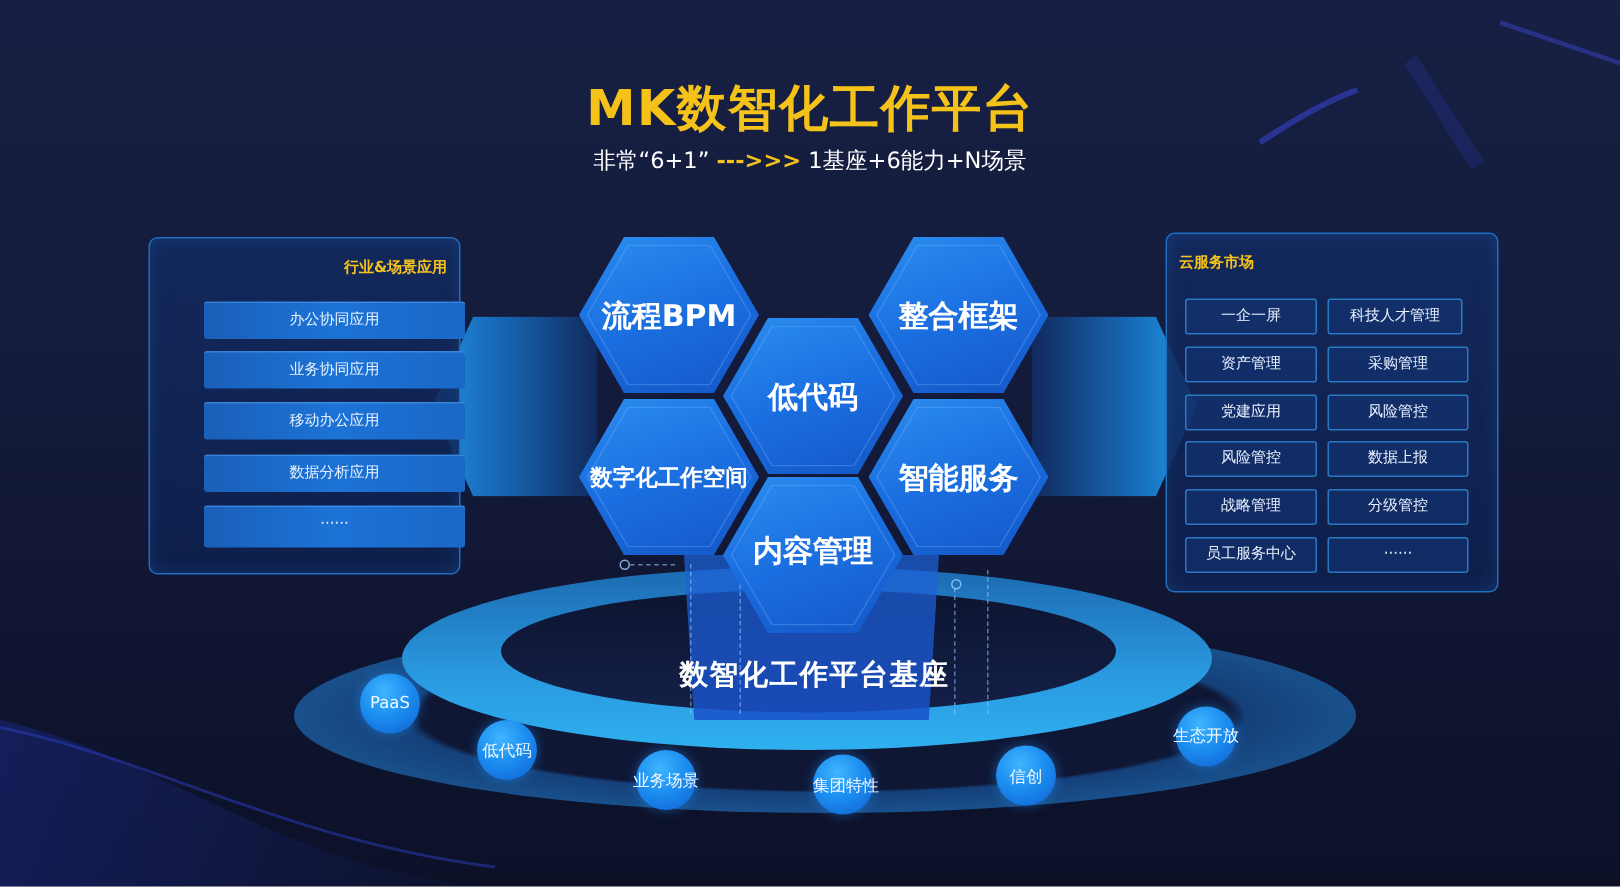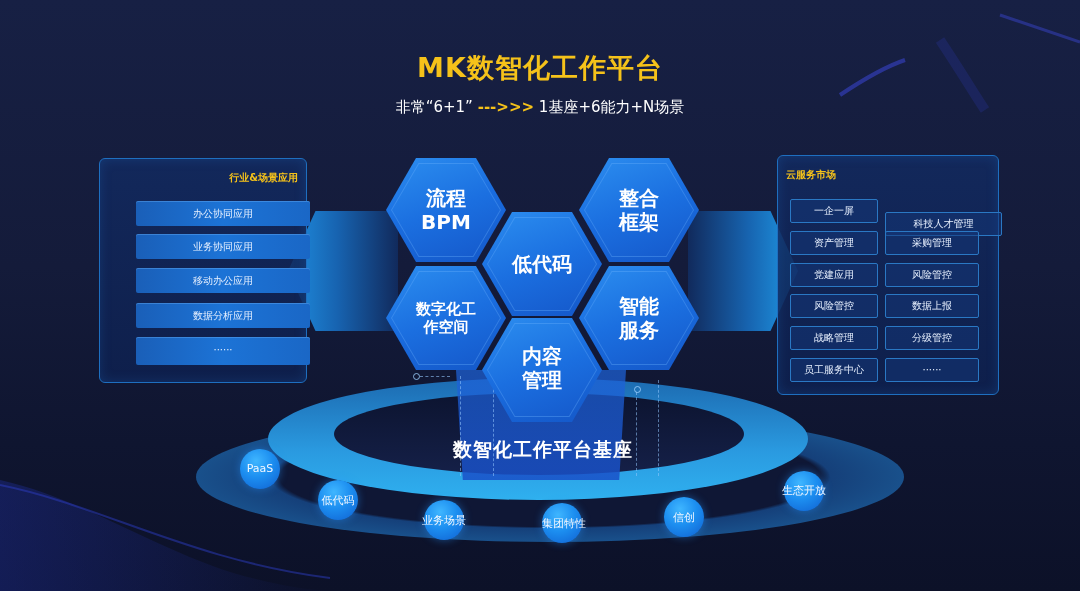--- a/index.html
+++ b/index.html
@@ -9,21 +9,21 @@
     background: linear-gradient(180deg, #172044 0%, #141b3a 45%, #0f1530 75%, #0c1128 100%);
     font-family: "DejaVu Sans", "Liberation Sans", sans-serif;
     color: #fff;
   }
   .abs { position: absolute; }
   .wave { position: absolute; pointer-events: none; }
 
   
   .title {
     position: absolute; left: 0; width: 1080px; top: 50px; text-align: center;
-    color: #f5c21a; font-size: 27px; font-weight: bold; letter-spacing: 1px;
+    color: #f5c21a; font-size: 33px; font-weight: bold; letter-spacing: 1px;
   }
   .subtitle {
     position: absolute; left: 0; width: 1080px; top: 98px; text-align: center;
     color: #ffffff; font-size: 15px;
   }
   .subtitle .arrow { color: #f5c21a; font-weight: bold; }
 
   
   .panel {
     position: absolute; border: 1px solid #1e6fc0; border-radius: 6px;
@@ -55,21 +55,21 @@
     clip-path: polygon(25% 0, 75% 0, 100% 50%, 75% 100%, 25% 100%, 0 50%);
     background: rgba(110,180,255,0.35);
   }
   .hex-core {
     position: absolute; left: 6px; top: 6px; width: 108px; height: 92px;
     clip-path: polygon(25% 0, 75% 0, 100% 50%, 75% 100%, 25% 100%, 0 50%);
     background: linear-gradient(160deg, #2a8bee 0%, #1b6fe0 50%, #1559cb 100%);
   }
   .hex-label {
     position: absolute; left: 0; top: 0; width: 120px; height: 104px;
-    display: flex; flex-direction: column; align-items: center; justify-content: center;
+    display: flex; flex-direction: row; align-items: center; justify-content: center;
     color: #fff; font-weight: bold; text-align: center;
   }
   .hex-label span { display: block; line-height: 1.2; }
   .hl-big { font-size: 20px; }
   .hl-small { font-size: 15px; }
 
   
   .conn {
     position: absolute; width: 110px; height: 120px;
     clip-path: polygon(25% 0, 100% 0, 100% 100%, 25% 100%, 0 50%);
@@ -168,21 +168,21 @@
   <div class="left-item" style="top:75px;">业务协同应用</div>
   <div class="left-item" style="top:109px;">移动办公应用</div>
   <div class="left-item" style="top:144px;">数据分析应用</div>
   <div class="left-item" style="top:178px;height:28px;line-height:26px;">······</div>
 </div>
 
 <div class="panel" style="left:777px;top:155px;width:222px;height:240px;">
   <div class="panel-title" style="left:8px;top:12px;">云服务市场</div>
 
   <div class="right-item" style="left:12px;top:43px;">一企一屏</div>
-  <div class="right-item" style="left:107px;top:56px;width:117px;">科技人才管理</div>
+  <div class="right-item" style="left:107px;top:43px;width:90px;">科技人才管理</div>
 
   <div class="right-item" style="left:12px;top:75px;">资产管理</div>
   <div class="right-item" style="left:107px;top:75px;width:94px;">采购管理</div>
 
   <div class="right-item" style="left:12px;top:107px;">党建应用</div>
   <div class="right-item" style="left:107px;top:107px;width:94px;">风险管控</div>
 
   <div class="right-item" style="left:12px;top:138px;">风险管控</div>
   <div class="right-item" style="left:107px;top:138px;width:94px;">数据上报</div>
 

